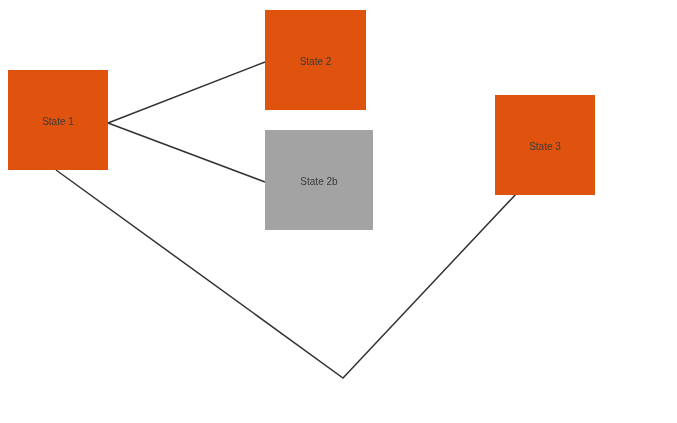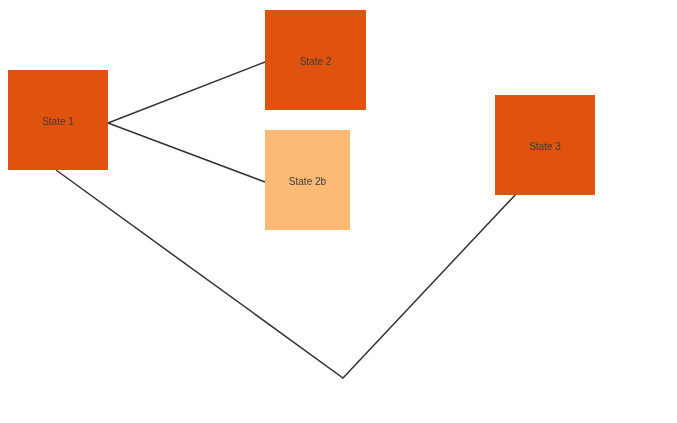--- a/index.html
+++ b/index.html
@@ -54,20 +54,20 @@
       <polyline points="108,123 265,182" stroke="#333333"></polyline>
       <polyline points="56,170 343,378 548,160" stroke="#333333"></polyline>
     </svg>
   <div id="nodes-layer">
       <div class="node" style="left: 8px; top: 70px; width: 100px; height: 100px; background: rgb(224, 83, 15); align-items: center;">
         <span class="node-label" style="color: rgb(59, 59, 59);">State 1</span>
       </div>
       <div class="node" style="left: 265px; top: 10px; width: 101px; height: 100px; background: rgb(224, 83, 15);">
         <span class="node-label" style="color: rgb(59, 59, 59);">State 2</span>
       </div>
-      <div class="node" style="left: 265px; top: 130px; width: 85px; height: 100px; background: #fdba74;">
+      <div class="node" style="left: 265px; top: 130px; width: 108px; height: 100px; background: #a3a3a3;">
         <span class="node-label" style="color: rgb(59, 59, 59);">State 2b</span>
       </div>
       <div class="node" style="left: 495px; top: 60px; width: 100px; height: 100px; background: rgb(224, 83, 15); margin-top: 35px;">
         <span class="node-label" style="color: rgb(59, 59, 59);">State 3</span>
       </div>
     </div>
 </div>
 
 </body></html>

